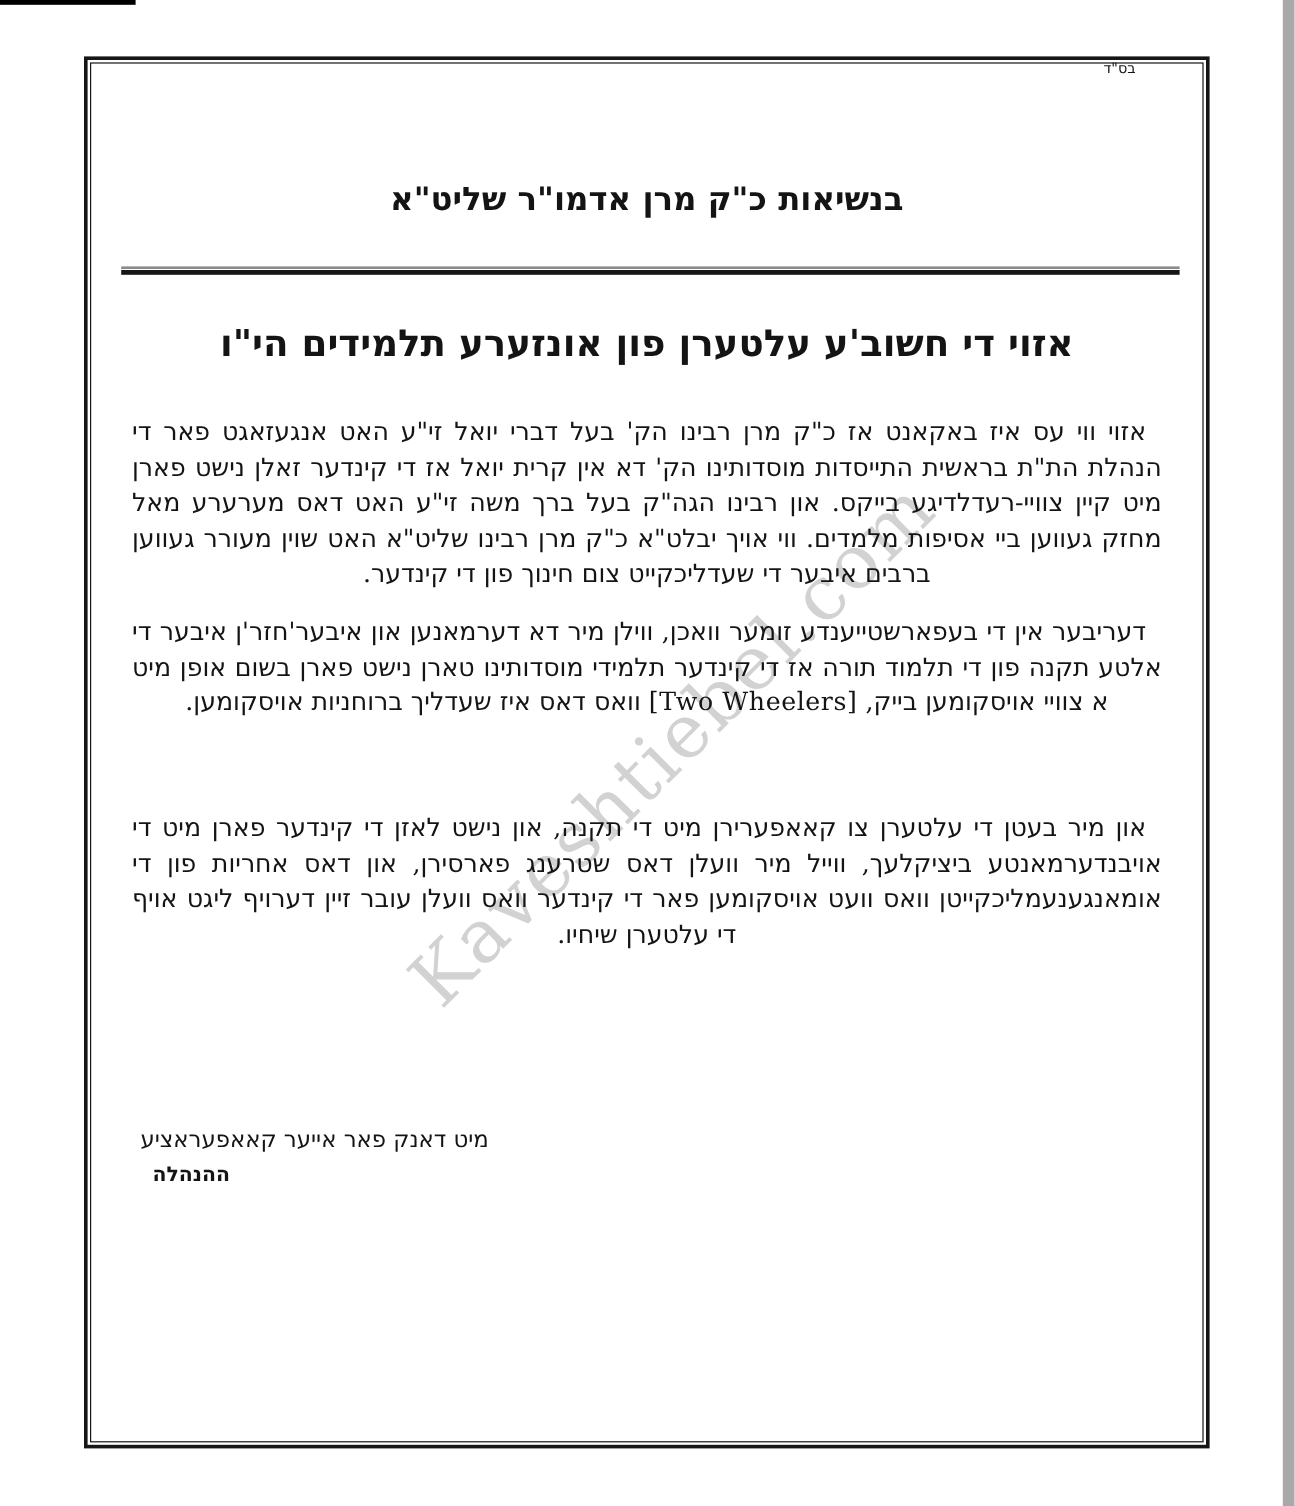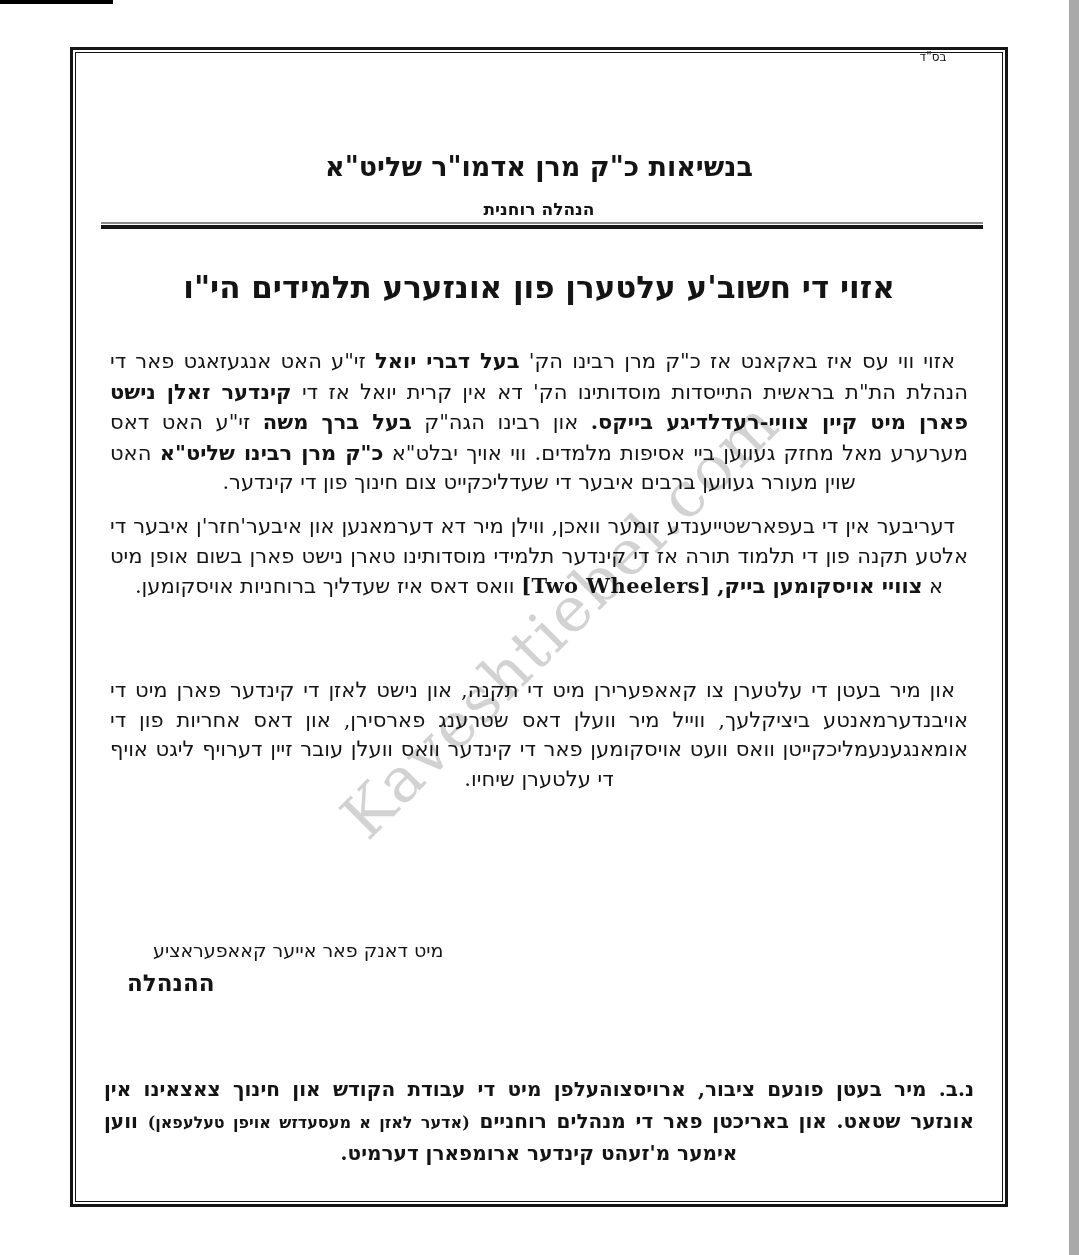--- a/index.html
+++ b/index.html
@@ -36,26 +36,26 @@
     font-size:21px;line-height:29.5px;
     text-align:justify;text-align-last:center;
     text-indent:13px;
     z-index:2;
   }
   .p1{top:346px;}
   .p2{top:512px;}
   .p3{top:676px;}
   .p4{top:804px;}
 
-  .para .b{font-weight:bold;margin-top:28px;}
+  .para .b{font-weight:normal;margin-top:28px;}
   .para .latin{font-family:"DejaVu Serif","Liberation Serif",serif;letter-spacing:.5px;}
   .small{font-size:16px;}
 
-  .signoff-thanks{left:117px;top:939px;font-size:19px;z-index:2;margin-left:36px;}
-  .signoff-signature{left:127px;top:969px;font-size:23px;font-weight:bold;z-index:2;}
+  .signoff-thanks{left:117px;top:939px;font-size:19px;z-index:2;}
+  .signoff-signature{left:127px;top:969px;font-size:17px;font-weight:bold;z-index:2;}
 
   .postscript{
     left:104px;top:1074px;width:870px;
     font-size:20px;line-height:31.5px;font-weight:bold;
     text-align:justify;text-align-last:center;
     z-index:2;
   }
 
   .watermark{
     left:160px;top:583px;width:800px;
@@ -80,27 +80,25 @@
 
   <div class="frame">
     <div class="frame-inner"></div>
   </div>
 
   <div class="abs watermark">Kaveshtiebel.com</div>
 
   <div class="abs rtl bsd">בס"ד</div>
 
   <div class="abs rtl center subtitle">בנשיאות כ"ק מרן אדמו"ר שליט"א</div>
-  <div class="abs rtl center dept">הנהלה רוחנית</div>
   <div class="abs rule"></div>
 
   <div class="abs rtl center salutation">אזוי די חשוב'ע עלטערן פון אונזערע תלמידים הי"ו</div>
 
   <div class="abs rtl para p1"><span>אזוי ווי עס איז באקאנט אז כ"ק מרן רבינו הק' </span><span class="b">בעל דברי יואל</span><span> זי"ע האט אנגעזאגט פאר די הנהלת הת"ת בראשית התייסדות מוסדותינו הק' דא אין קרית יואל אז די </span><span class="b">קינדער זאלן נישט פארן מיט קיין צוויי-רעדלדיגע בייקס.</span><span> און רבינו הגה"ק </span><span class="b">בעל ברך משה</span><span> זי"ע האט דאס מערערע מאל מחזק געווען ביי אסיפות מלמדים. ווי אויך יבלט"א </span><span class="b">כ"ק מרן רבינו שליט"א</span><span> האט שוין מעורר געווען ברבים איבער די שעדליכקייט צום חינוך פון די קינדער.</span></div>
   <div class="abs rtl para p2"><span>דעריבער אין די בעפארשטייענדע זומער וואכן, ווילן מיר דא דערמאנען און איבער'חזר'ן איבער די אלטע תקנה פון די תלמוד תורה אז די קינדער תלמידי מוסדותינו טארן נישט פארן בשום אופן מיט א </span><span class="b">צוויי אויסקומען בייק,</span><span> </span><span class="b latin" dir="ltr">[Two Wheelers]</span><span> וואס דאס איז שעדליך ברוחניות אויסקומען.</span></div>
   <div class="abs rtl para p3"><span>און מיר בעטן די עלטערן צו קאאפערירן מיט די תקנה, און נישט לאזן די קינדער פארן מיט די אויבנדערמאנטע ביציקלעך, ווייל מיר וועלן דאס שטרענג פארסירן, און דאס אחריות פון די אומאנגענעמליכקייטן וואס וועט אויסקומען פאר די קינדער וואס וועלן עובר זיין דערויף ליגט אויף די עלטערן שיחיו.</span></div>
 
   <div class="abs rtl signoff-thanks">מיט דאנק פאר אייער קאאפעראציע</div>
   <div class="abs rtl signoff-signature">ההנהלה</div>
 
-  <div class="abs rtl postscript"><span class="b">נ.ב. מיר בעטן פונעם ציבור, ארויסצוהעלפן מיט די עבודת הקודש און חינוך צאצאינו אין אונזער שטאט. און באריכטן פאר די מנהלים רוחניים </span><span class="b small">(אדער לאזן א מעסעדזש אויפן טעלעפאן)</span><span class="b"> ווען אימער מ'זעהט קינדער ארומפארן דערמיט.</span></div>
 
 </div>
 
 </body></html>

